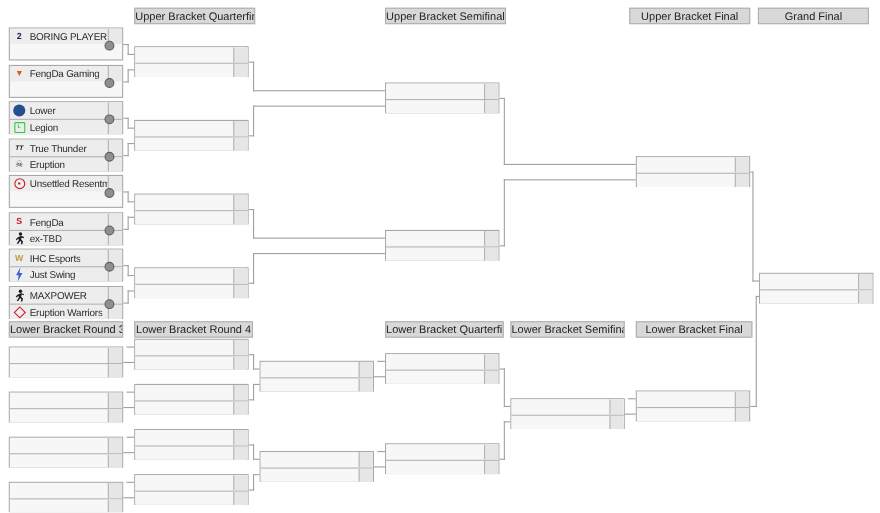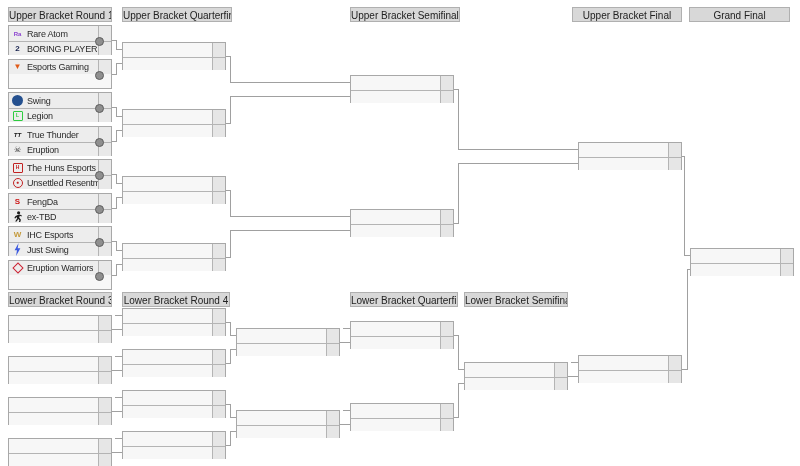--- a/index.html
+++ b/index.html
@@ -43,30 +43,30 @@
     position:absolute;width:7px;height:7px;border-radius:50%;
     background:#8f8f8f;border:1px solid #5e5e5e;box-sizing:content-box;z-index:3;
   }
   svg{display:block;}
 </style>
 </head>
 <body>
 
 <div class="bracket">
 
-  <div class="round-header" style="left:8px;top:7px;width:104px;">Upper Bracket Round 1</div>
   <div class="round-header" style="left:122px;top:7px;width:110px;">Upper Bracket Quarterfinals</div>
   <div class="round-header" style="left:350px;top:7px;width:110px;">Upper Bracket Semifinals</div>
   <div class="round-header" style="left:572px;top:7px;width:110px;">Upper Bracket Final</div>
   <div class="round-header" style="left:689px;top:7px;width:101px;">Grand Final</div>
 
   <div class="round-header" style="left:8px;top:292px;width:104px;">Lower Bracket Round 3</div>
   <div class="round-header" style="left:122px;top:292px;width:108px;">Lower Bracket Round 4</div>
   <div class="round-header" style="left:350px;top:292px;width:108px;">Lower Bracket Quarterfinals</div>
   <div class="round-header" style="left:464px;top:292px;width:104px;">Lower Bracket Semifinal</div>
+  <div class="round-header" style="left:578px;top:292px;width:106px;">Lower Bracket Final</div>
 
   <div id="lines">
       <div class="cline" style="left: 112px; top: 40px; width: 5px; height: 1px;"></div>
       <div class="cline" style="left: 116px; top: 40px; width: 1px; height: 10px;"></div>
       <div class="cline" style="left: 116px; top: 49px; width: 7px; height: 1px;"></div>
       <div class="cline" style="left: 112px; top: 74px; width: 5px; height: 1px;"></div>
       <div class="cline" style="left: 116px; top: 63px; width: 1px; height: 12px;"></div>
       <div class="cline" style="left: 116px; top: 63px; width: 7px; height: 1px;"></div>
       <div class="cline" style="left: 112px; top: 107px; width: 5px; height: 1px;"></div>
       <div class="cline" style="left: 116px; top: 107px; width: 1px; height: 10px;"></div>
@@ -138,52 +138,45 @@
       <div class="cline" style="left: 571px; top: 362px; width: 8px; height: 1px;"></div>
       <div class="cline" style="left: 682px; top: 156px; width: 3px; height: 1px;"></div>
       <div class="cline" style="left: 684px; top: 156px; width: 1px; height: 100px;"></div>
       <div class="cline" style="left: 684px; top: 255px; width: 7px; height: 1px;"></div>
       <div class="cline" style="left: 682px; top: 369px; width: 6px; height: 1px;"></div>
       <div class="cline" style="left: 687px; top: 269px; width: 1px; height: 101px;"></div>
       <div class="cline" style="left: 687px; top: 269px; width: 4px; height: 1px;"></div>
     </div>
   <div id="matches">
       <div class="match filled" style="left: 8px; top: 25px; width: 104px; height: 30px;">
-        <div class="team-row" style="height: 15px;">
-          <span class="icon-box">
-            <span class="glyph" style="color: rgb(138, 65, 207); font-size: 6px;">Ra</span>
-          </span>
-          <span class="team-name">Rare Atom</span>
-          <div class="score-cell"></div>
-        </div>
         <div class="team-row" style="height: 14px;">
           <span class="icon-box">
             <span class="glyph" style="color: rgb(22, 33, 77); font-size: 8px;">2</span>
           </span>
           <span class="team-name">BORING PLAYER</span>
           <div class="score-cell"></div>
         </div>
         <div class="info-badge" style="left: 86px; top: 11px;"></div>
       </div>
       <div class="match filled" style="left: 8px; top: 59px; width: 104px; height: 30px;">
         <div class="team-row" style="height: 14px;">
           <span class="icon-box">
             <span class="glyph" style="color: rgb(224, 90, 23); font-size: 8px;">▼</span>
           </span>
-          <span class="team-name">Esports Gaming</span>
+          <span class="team-name">FengDa Gaming</span>
           <div class="score-cell"></div>
         </div>
         <div class="info-badge" style="left: 86px; top: 11px;"></div>
       </div>
       <div class="match filled" style="left: 8px; top: 92px; width: 104px; height: 30px;">
         <div class="team-row" style="height: 15px;">
           <span class="icon-box">
             <div style="width: 11px; height: 11px; background: rgb(36, 80, 143); border-radius: 50%;"></div>
           </span>
-          <span class="team-name">Swing</span>
+          <span class="team-name">Lower</span>
           <div class="score-cell"></div>
         </div>
         <div class="team-row" style="height: 14px;">
           <span class="icon-box">
             <div style="width: 10px; height: 10px; box-sizing: border-box; border: 1.5px solid rgb(46, 204, 64); border-radius: 1px; display: flex; align-items: center; justify-content: center;">
               <span class="glyph" style="font-size: 5px; color: rgb(46, 204, 64);">L</span>
             </div>
           </span>
           <span class="team-name">Legion</span>
           <div class="score-cell"></div>
@@ -201,29 +194,20 @@
         <div class="team-row" style="height: 14px;">
           <span class="icon-box">
             <span class="glyph" style="color: rgb(51, 51, 51); font-size: 8px;">☠</span>
           </span>
           <span class="team-name">Eruption</span>
           <div class="score-cell"></div>
         </div>
         <div class="info-badge" style="left: 86px; top: 11px;"></div>
       </div>
       <div class="match filled" style="left: 8px; top: 159px; width: 104px; height: 30px;">
-        <div class="team-row" style="height: 15px;">
-          <span class="icon-box">
-            <div style="width: 10px; height: 10px; box-sizing: border-box; border: 1.5px solid rgb(194, 33, 33); border-radius: 1px; display: flex; align-items: center; justify-content: center;">
-              <span class="glyph" style="font-size: 5px; color: rgb(194, 33, 33);">H</span>
-            </div>
-          </span>
-          <span class="team-name">The Huns Esports</span>
-          <div class="score-cell"></div>
-        </div>
         <div class="team-row" style="height: 14px;">
           <span class="icon-box">
             <div style="width: 10px; height: 10px; box-sizing: border-box; border: 1.5px solid rgb(194, 33, 33); border-radius: 50%; display: flex; align-items: center; justify-content: center;">
               <span class="glyph" style="font-size: 5px; color: rgb(194, 33, 33);">●</span>
             </div>
           </span>
           <span class="team-name">Unsettled Resentment</span>
           <div class="score-cell"></div>
         </div>
         <div class="info-badge" style="left: 86px; top: 11px;"></div>
@@ -259,20 +243,30 @@
         <div class="team-row" style="height: 14px;">
           <span class="icon-box">
             <div style="width: 9px; height: 13px; background: rgb(61, 91, 224); clip-path: polygon(62% 0px, 18% 56%, 44% 56%, 34% 100%, 82% 40%, 52% 40%);"></div>
           </span>
           <span class="team-name">Just Swing</span>
           <div class="score-cell"></div>
         </div>
         <div class="info-badge" style="left: 86px; top: 11px;"></div>
       </div>
       <div class="match filled" style="left: 8px; top: 260px; width: 104px; height: 30px;">
+        <div class="team-row" style="height: 15px;">
+          <span class="icon-box">
+            <svg width="11" height="13" viewBox="0 0 16 16">
+              <circle cx="9.6" cy="2.6" r="2.3" fill="#1c1c1c"></circle>
+              <path fill="#1c1c1c" d="M9 5.6 L5.2 7.4 L3.4 10 L4.8 10.9 L6.6 8.6 L7.6 10.4 L4.6 15.4 L6.8 15.4 L9.2 11.6 L10.8 13.4 L10 16 L12 16 L13 12.6 L10.4 9.6 L11.4 7 L13.8 8 L14.4 6.6 L11.2 5.2 Z"></path>
+            </svg>
+          </span>
+          <span class="team-name">MAXPOWER</span>
+          <div class="score-cell"></div>
+        </div>
         <div class="team-row" style="height: 14px;">
           <span class="icon-box">
             <div style="width: 8px; height: 8px; box-sizing: border-box; border: 1.5px solid rgb(204, 34, 51); transform: rotate(45deg);"></div>
           </span>
           <span class="team-name">Eruption Warriors</span>
           <div class="score-cell"></div>
         </div>
         <div class="info-badge" style="left: 86px; top: 11px;"></div>
       </div>
       <div class="match empty" style="left: 122px; top: 42px; width: 104px; height: 28px;">

